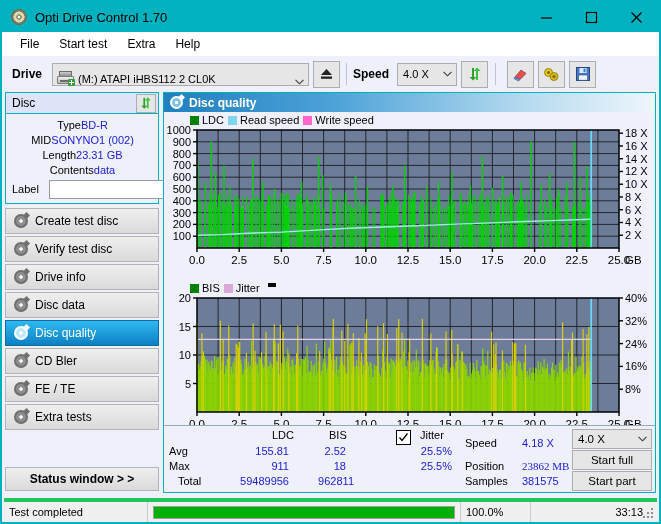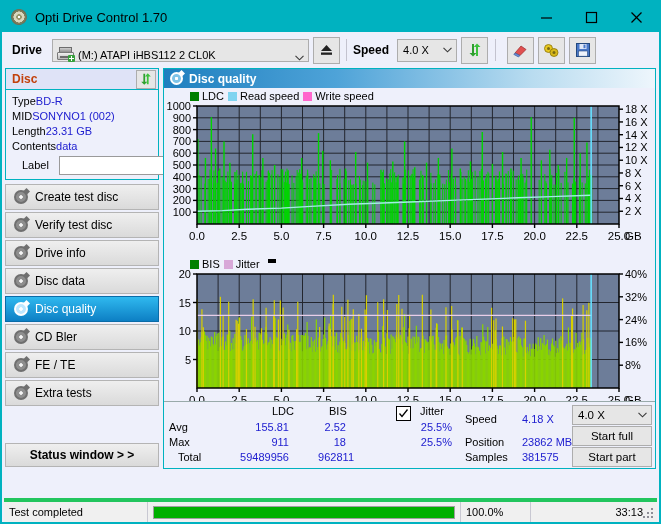--- a/index.html
+++ b/index.html
@@ -71,27 +71,27 @@
   
   .body-wrap{display:flex;height:401px;padding:0 3px;box-sizing:border-box;}
 
   
   .left{width:154px;flex:none;display:flex;flex-direction:column;}
   .disc-panel{border:1px solid #00b2c0;background:#eef0fb;}
   .disc-head{
     height:20px;background:#dfe3f7;display:flex;align-items:center;
     justify-content:space-between;padding:0 2px 0 6px;border-bottom:1px solid #00b2c0;
   }
-  .disc-head-title{font-size:12px;font-weight:bold;color:#c2410c;}
+  .disc-head-title{font-size:12px;font-weight:normal;color:#000000;}
   .sq-btn{width:18px;height:17px;background:#e6e6e6;border:1px solid #adadad;display:flex;align-items:center;justify-content:center;}
   .disc-rows{padding:3px 5px 4px 6px;}
-  .drow{display:flex;justify-content:flex-start;align-items:center;height:15px;font-size:11px;}
+  .drow{display:flex;justify-content:center;align-items:center;height:15px;font-size:11px;}
   .drow .k{color:#000;}
   .drow .v{color:#2020d0;}
-  .label-row{display:flex;align-items:center;gap:10px;margin-top:2px;margin-left:10px;}
+  .label-row{display:flex;align-items:center;gap:10px;margin-top:2px;}
   .label-row .k{width:36px;font-size:11px;}
   .label-input{flex:1;height:15px;background:#fff;border:1px solid #9a9a9a;}
   .cdbtn{width:19px;height:18px;background:#e6e6e6;border:1px solid #adadad;display:flex;align-items:center;justify-content:center;}
   .cdbtn .cd{width:13px;height:13px;border-radius:50%;border:1px solid #8f8f55;
     background:radial-gradient(circle at 50% 50%,#fff 0 14%,#c9c975 16% 30%,#eaeaa8 32% 60%,#c2c26a 62% 82%,#e4e49c 84% 100%);}
 
   .nav{margin-top:4px;display:flex;flex-direction:column;gap:2px;}
   .nav-item{
     height:26px;display:flex;align-items:center;gap:7px;padding-left:8px;
     background:linear-gradient(#efefef,#dadada);border:1px solid #b4b4b4;
@@ -194,20 +194,26 @@
       </div>
       <div class="win-btn">
         <svg width="13" height="13" viewBox="0 0 13 13">
             <line x1="1.5" y1="1.5" x2="11.5" y2="11.5" stroke="#000" stroke-width="1.2"></line>
             <line x1="11.5" y1="1.5" x2="1.5" y2="11.5" stroke="#000" stroke-width="1.2"></line>
           </svg>
       </div>
     </div>
   </div>
 
+  <div class="menubar">
+    <div class="menu-item">File</div>
+    <div class="menu-item">Start test</div>
+    <div class="menu-item">Extra</div>
+    <div class="menu-item">Help</div>
+  </div>
 
   <div class="toolbar">
     <div class="tb-label">Drive</div>
     <div class="drive-combo">
       <div class="drv-icon">
         <div class="top"></div>
           <div class="body"></div>
           <div class="slot"></div>
           <div class="plus"></div>
       </div>
@@ -1435,21 +1441,21 @@
               <path d="M1.5 5.5 L4 8.5 L9.5 1.5" fill="none" stroke="#000" stroke-width="1.3"></path>
             </svg>
         </div>
         <div class="st k" style="left:256px;top:3px;">Jitter</div>
         <div class="st v" style="left:238px;top:19px;width:50px;">25.5%</div>
         <div class="st v" style="left:238px;top:34px;width:50px;">25.5%</div>
 
         <div class="st k" style="left:301px;top:11px;">Speed</div>
         <div class="st v" style="left:358px;top:11px;width:72px;text-align:left;">4.18 X</div>
         <div class="st k" style="left:301px;top:34px;">Position</div>
-        <div class="st v" style="left:358px;top:34px;width:72px;text-align:left;">23862 MB</div>
+        <div class="st v" style="left:358px;top:34px;width:72px;text-align:left;font-family:Liberation Serif, serif;">23862 MB</div>
         <div class="st k" style="left:301px;top:49px;">Samples</div>
         <div class="st v" style="left:358px;top:49px;width:72px;text-align:left;">381575</div>
 
         <div class="st-combo" style="left:408px;top:3px;width:78px;height:18px;">
           <span style="padding-left:5px;flex:1;">4.0 X</span>
           <span class="combo-arrow">
             <svg width="9" height="6" viewBox="0 0 9 6">
                 <path d="M0.5 0.8 L4.5 4.8 L8.5 0.8" fill="none" stroke="#3a3a3a" stroke-width="1.1"></path>
               </svg>
           </span>

